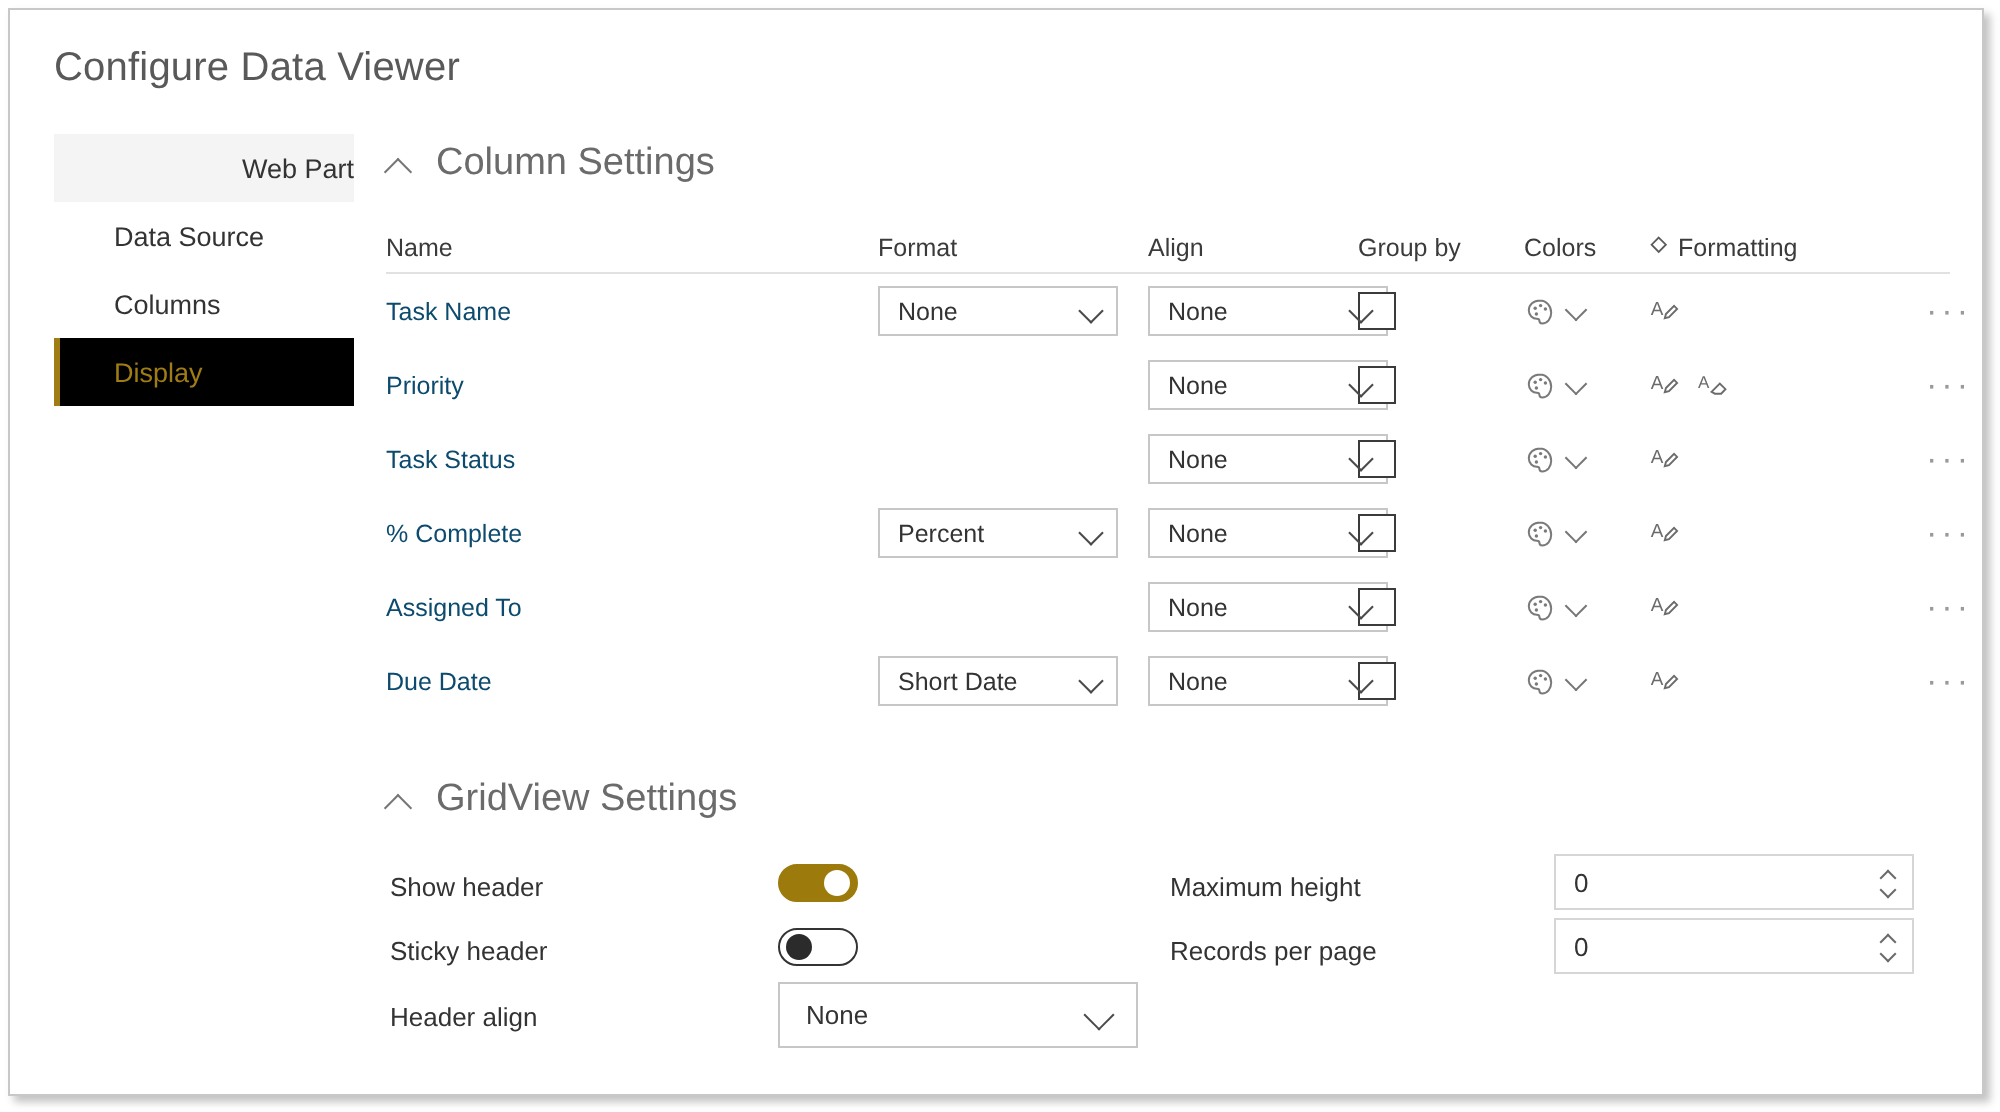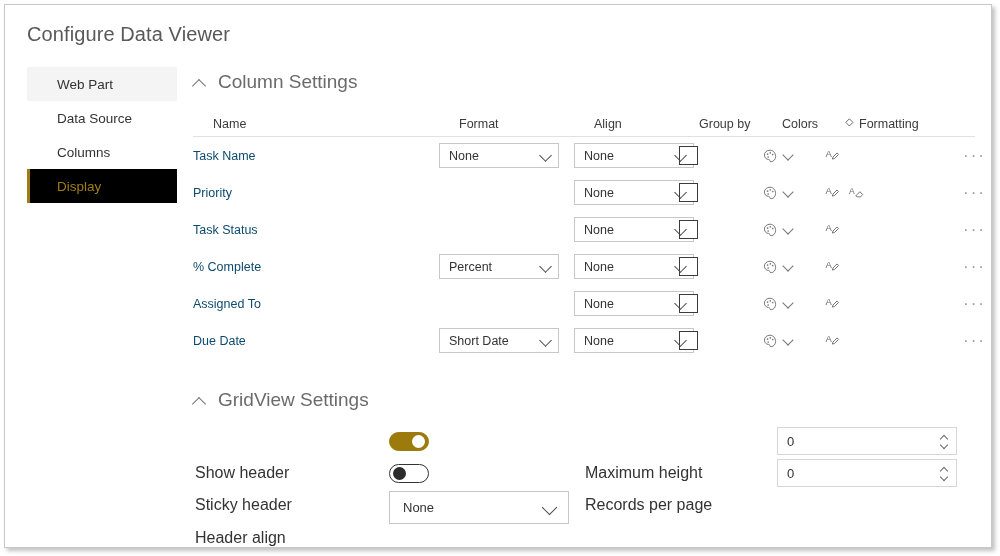--- a/index.html
+++ b/index.html
@@ -42,21 +42,21 @@
     align-items: center;
     padding-left: 30px;
     font-size: 13.5px;
     color: #333333;
     cursor: pointer;
   }
   .nav-item.selected {
     background: #000000;
     color: #a07d14;
   }
-  .nav-item.hoverbg { background: #f4f4f4; }
+  .nav-item.hoverbg { background: #f4f4f4; justify-content: flex-end; }
   .nav-item.selected::before {
     content: "";
     position: absolute;
     left: 0; top: 0; bottom: 0;
     width: 3px;
     background: #a07d14;
   }
 
   
   .main {
@@ -99,21 +99,20 @@
     grid-template-columns: 246px 135px 105px 83px 62px 105px 1fr;
     align-items: center;
   }
   .head-row {
     height: 26px;
     border-bottom: 1px solid #e1e1e1;
   }
   .head-cell {
     font-size: 12.5px;
     color: #3b3b3b;
-    margin-left: 20px;
   }
   .head-cell.fmt-head {
     display: flex;
     align-items: center;
     gap: 2px;
   }
   .data-row { height: 37px; }
   .cell-name {
     font-size: 12.5px;
     color: #0c4a6e;
@@ -204,23 +203,22 @@
   .gv {
     margin-top: 26px;
   }
   .gv-body {
     margin-top: 14px;
     position: relative;
     height: 112px;
   }
   .gv-label {
     position: absolute;
-    font-size: 16px;
+    font-size: 13px;
     color: #333333;
-    margin-top: 28px;
   }
   .toggle {
     position: absolute;
     width: 40px; height: 19px;
     border-radius: 10px;
     cursor: pointer;
   }
   .toggle.on {
     background: #9c7a0c;
     border: 1px solid #9c7a0c;

